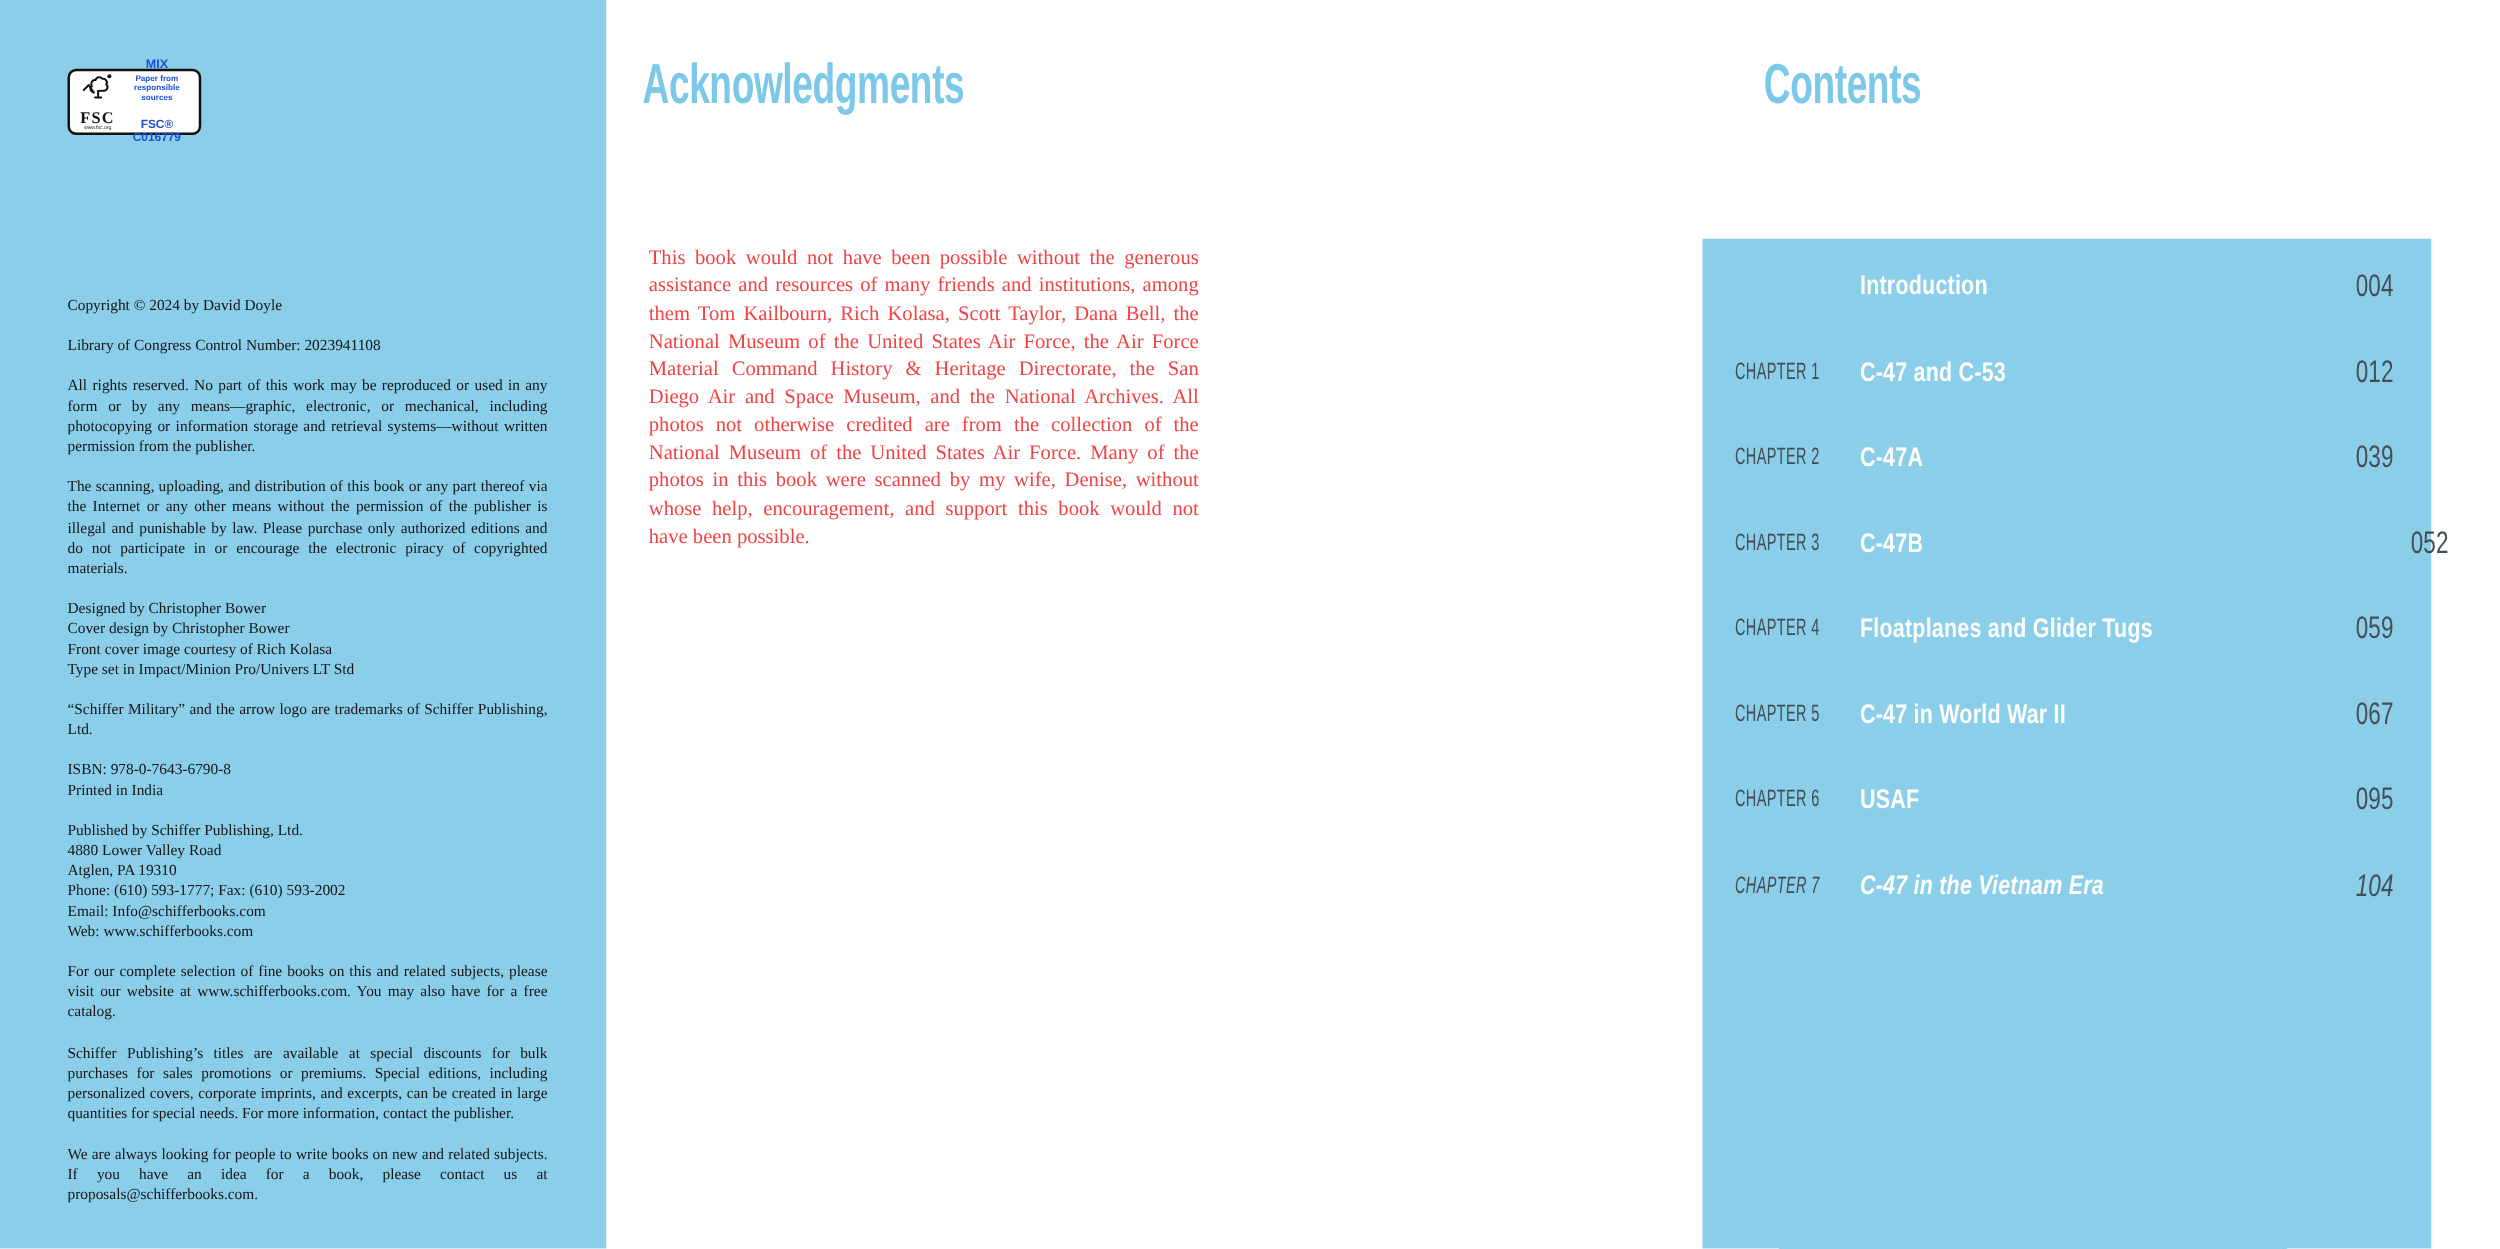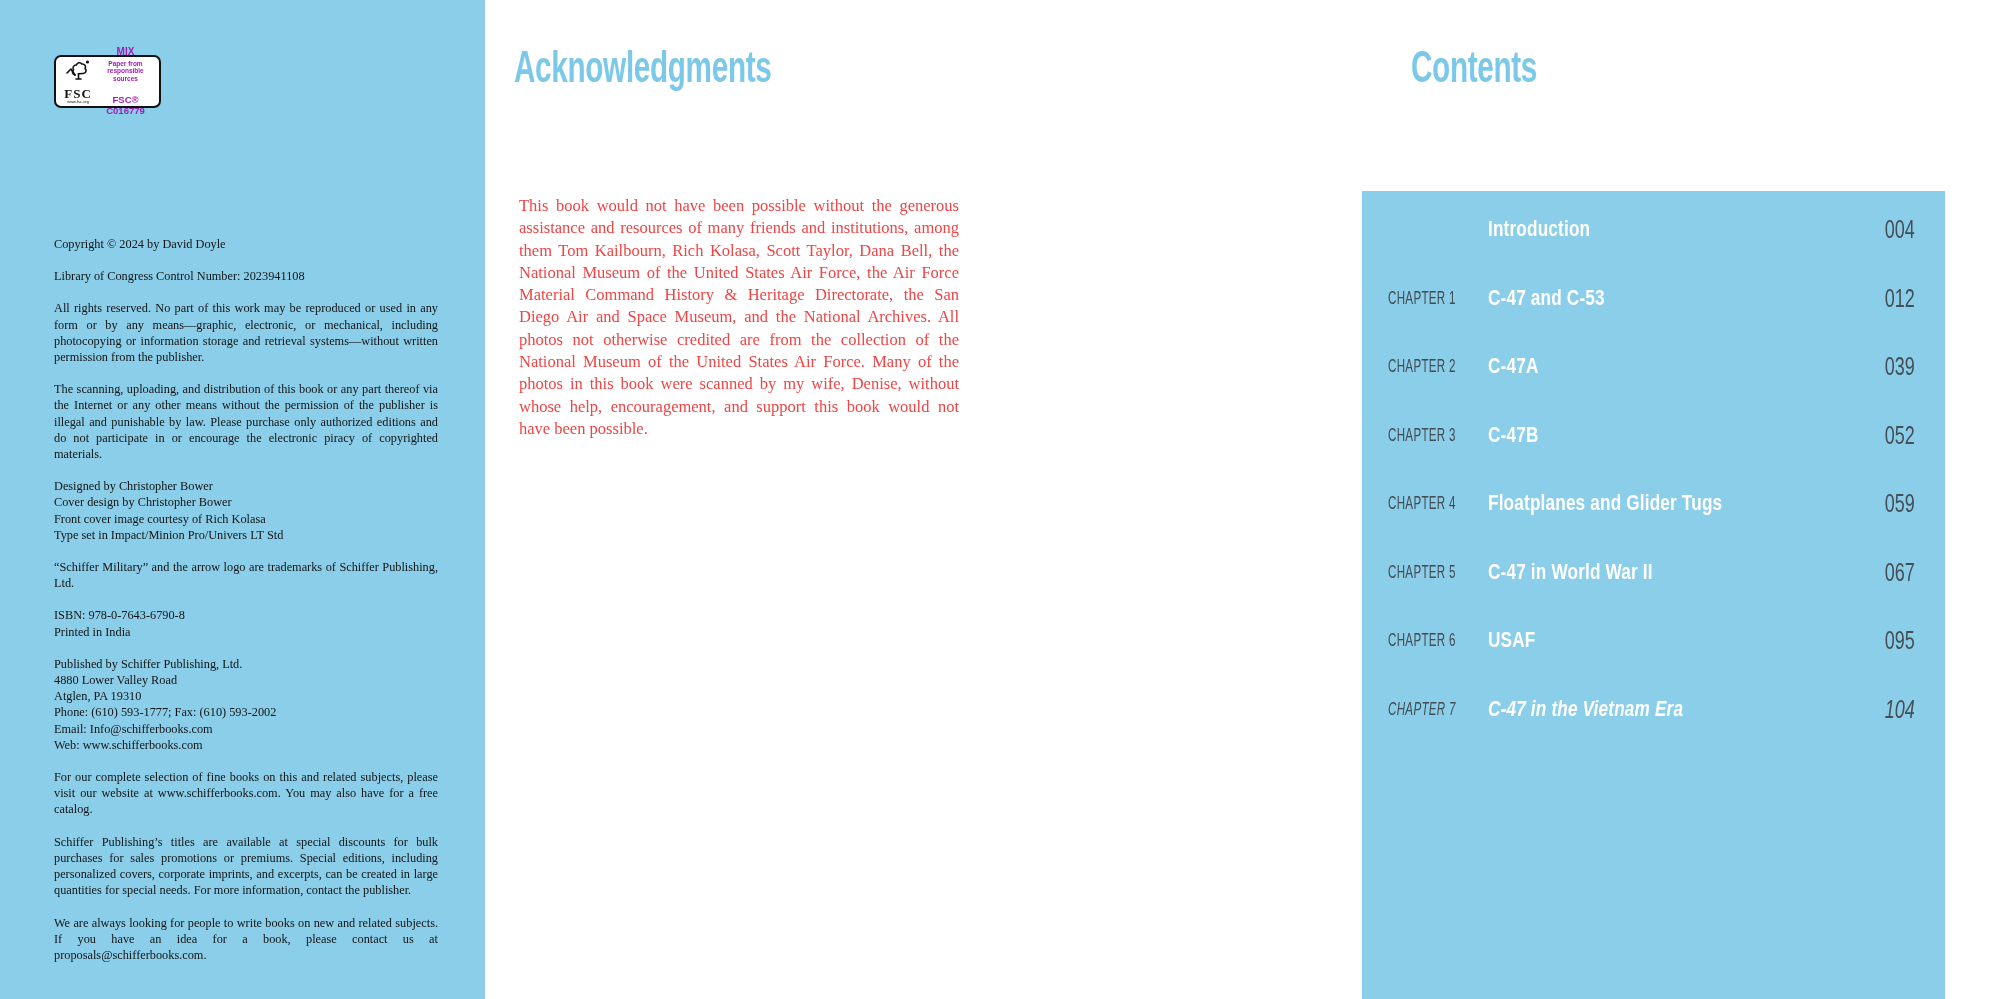--- a/index.html
+++ b/index.html
@@ -11,21 +11,21 @@
   .left-panel{position:absolute;left:0;top:0;width:485px;height:999px;background:#8BCEEA;}
   .fsc-box{
     position:absolute;left:54px;top:55px;width:107px;height:53px;box-sizing:border-box;
     background:#ffffff;border:2px solid #111;border-radius:7px;
     display:flex;align-items:center;padding:3px 4px;
   }
   .fsc-left{width:36px;display:flex;flex-direction:column;align-items:center;line-height:1;}
   .fsc-brand{font-family:"Liberation Serif",serif;font-weight:bold;font-size:13px;letter-spacing:1px;color:#111;margin-top:1px;}
   .fsc-url{font-family:"Liberation Sans",sans-serif;font-size:4.5px;color:#111;transform:scale(.9);}
   .fsc-right{flex:1;display:flex;flex-direction:column;align-items:center;text-align:center;
-    font-family:"Liberation Sans","DejaVu Sans",sans-serif;color:#a21caf;line-height:1.15;justify-content:flex-end;}
+    font-family:"Liberation Sans","DejaVu Sans",sans-serif;color:#1d4ed8;line-height:1.15;justify-content:flex-end;}
   .fsc-mix{font-weight:bold;font-size:10px;margin-bottom:2px;}
   .fsc-tagline{font-weight:bold;font-size:6.5px;white-space:pre-line;margin-bottom:2px;}
   .fsc-cert{font-weight:bold;font-size:9.5px;margin-top:11px;}
   .copyright-col{
     position:absolute;left:54px;top:236px;width:384px;
     font-size:12.3px;line-height:16.2px;color:#141414;text-align:justify;
   }
   .copyright-col p{margin:0 0 16px 0;white-space:pre-line;}
   
   .ack-heading,.toc-heading{
@@ -51,21 +51,21 @@
   .toc-title{
     position:absolute;left:126px;top:50%;transform:translateY(-50%) scaleX(.8);
     transform-origin:left center;font-family:"Liberation Sans","DejaVu Sans",sans-serif;
     font-weight:bold;font-size:21.5px;color:#ffffff;white-space:nowrap;letter-spacing:.2px;
   }
   .toc-page{
     position:absolute;right:30px;top:50%;transform:translateY(-50%) scaleX(.72);
     transform-origin:right center;font-family:"Liberation Sans","DejaVu Sans",sans-serif;
     font-size:25px;color:#454E54;white-space:nowrap;
   }
-  .r0{top:4px;} .r1{top:73px;} .r2{top:141px;} .r3{top:210px;}
+  .r0{top:4px;} .r1{top:73px;} .r2{top:141px;} .r3{top:210px;padding-left:44px;}
   .r4{top:278px;} .r5{top:347px;} .r6{top:415px;} .r7{top:484px;font-style:italic;}
 </style>
 </head>
 <body>
 
 <div id="stage">
 
   <div class="left-panel">
 
     <div class="fsc-box">

